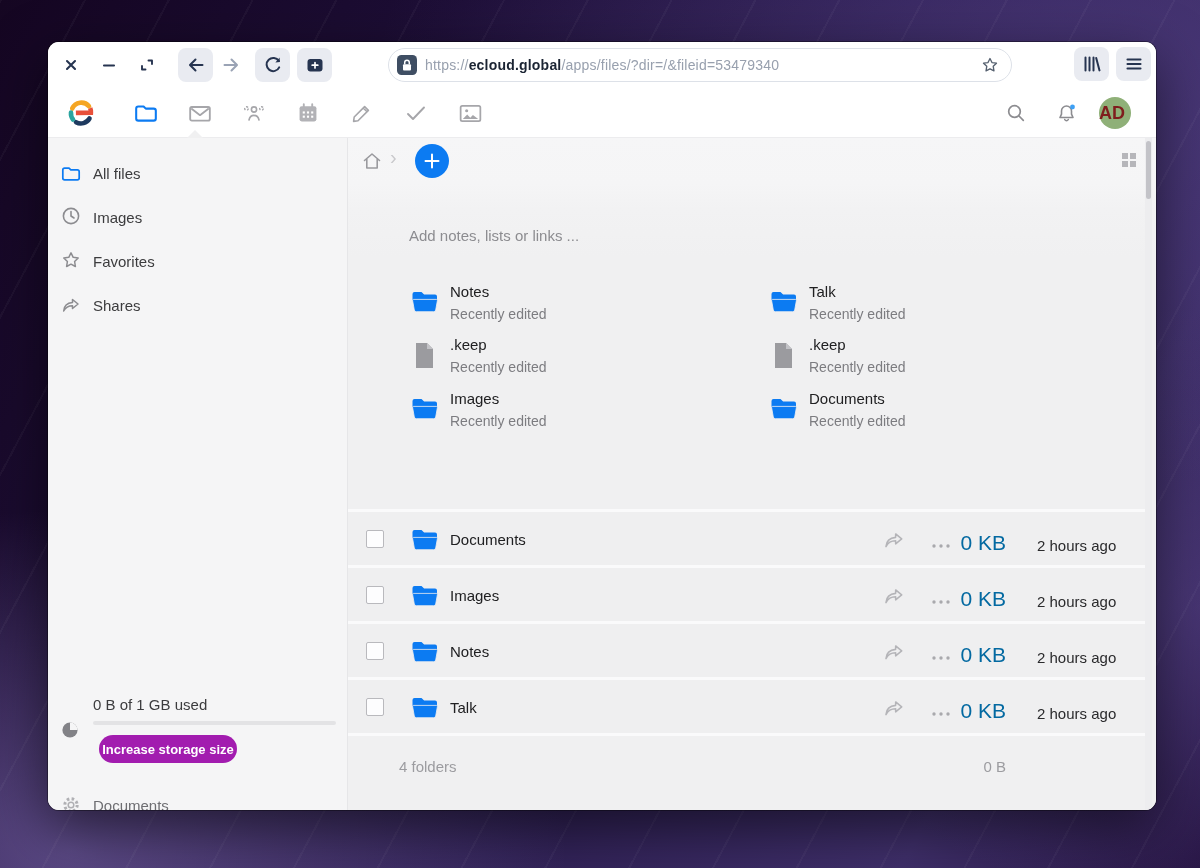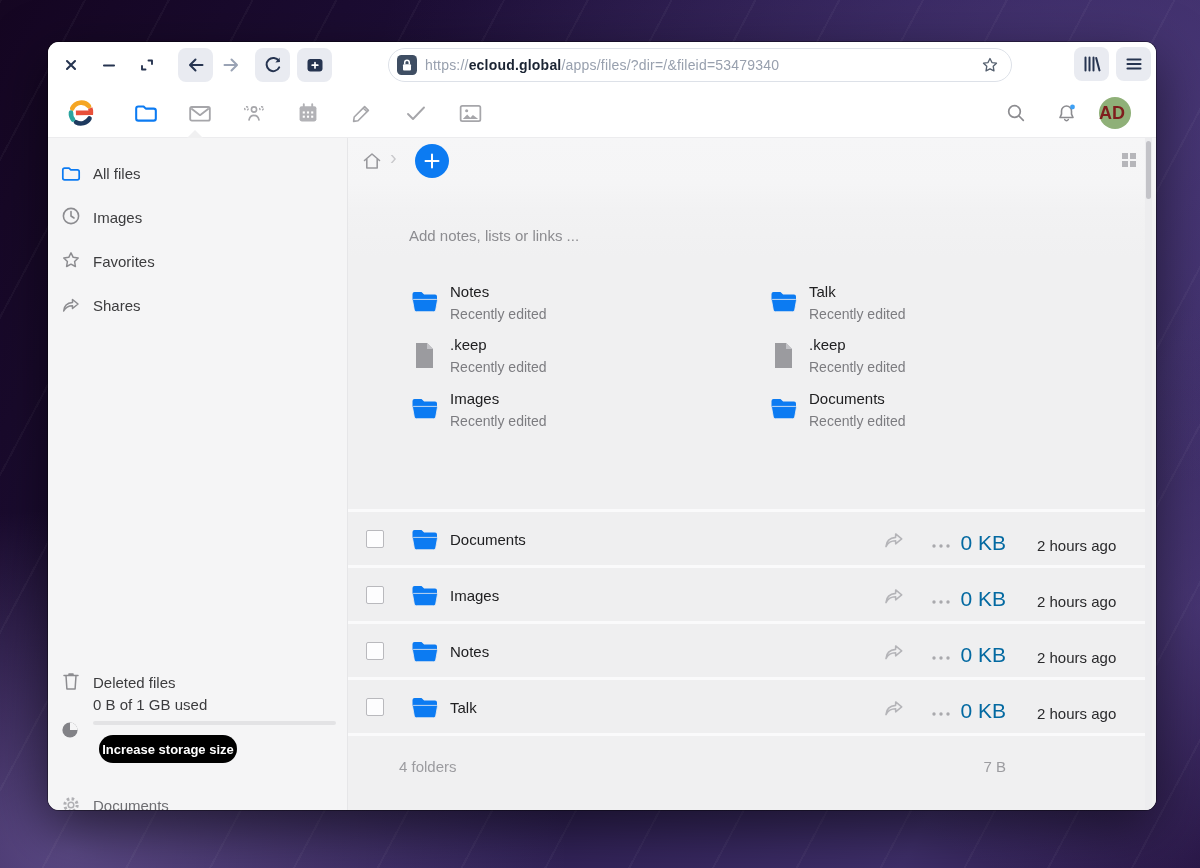--- a/index.html
+++ b/index.html
@@ -262,38 +262,30 @@
     </div>
     <div class="nav-item" style="top:132px">
       <span class="nico">
           <svg width="20" height="18" viewBox="0 0 20 18">
             <path d="M11.5 3.5L17 8l-5.5 4.5V9.7C6.8 9.7 4.2 12 2.7 15c.3-4.6 3.2-7.9 8.8-8.4z" fill="none" stroke="#8c8c90" stroke-width="1.5" stroke-linejoin="round"></path>
           </svg>
         </span>
       <span class="nlabel">Shares</span>
     </div>
 
-    <div class="nav-item" style="top:509px">
-      <span class="nico">
-          <svg width="18" height="20" viewBox="0 0 18 20">
-            <path d="M2 4.5h14M7 4.5V3h4v1.5M4 4.5l.9 13.5h8.2L14 4.5" fill="none" stroke="#8c8c90" stroke-width="1.5" stroke-linecap="round" stroke-linejoin="round"></path>
-          </svg>
-        </span>
-      <span class="nlabel">Deleted files</span>
-    </div>
 
     <div class="storage-text">0 B of 1 GB used</div>
     <div class="pie-ico">
       <svg width="18" height="18" viewBox="0 0 18 18">
           <circle cx="9" cy="9" r="7.6" fill="#828287"></circle>
           <path d="M9 9V1.4A7.6 7.6 0 0 1 16.6 9z" fill="#f5f5f6"></path>
         </svg>
     </div>
     <div class="storage-bar"></div>
-    <button class="storage-btn" style="background:#000000">Increase storage size</button>
+    <button class="storage-btn" style="background:#a21caf">Increase storage size</button>
 
     <div class="nav-item" style="top:632px">
       <span class="nico">
           <svg width="18" height="18" viewBox="0 0 18 18">
             <circle cx="9" cy="9" r="2.8" fill="none" stroke="#b0b0b4" stroke-width="1.5"></circle>
             <circle cx="9" cy="9" r="6.2" fill="none" stroke="#b0b0b4" stroke-width="3" stroke-dasharray="2.5 2.35"></circle>
           </svg>
         </span>
       <span class="nlabel" style="color:#6e6e72">Documents</span>
     </div>
@@ -451,21 +443,21 @@
               <circle cx="10" cy="4" r="1.7"></circle>
               <circle cx="17" cy="4" r="1.7"></circle>
             </g>
           </svg></span>
       <span class="fsize">0 KB</span>
       <span class="fmod">2 hours ago</span>
     </div>
 
     <div class="tfoot">
       <span class="tf-left">4 folders</span>
-      <span class="tf-right">7 B</span>
+      <span class="tf-right">0 B</span>
     </div>
 
     <div class="scrollbar">
       <div class="scroll-thumb"></div>
     </div>
   </div>
 
 </div>
 
 </body></html>

